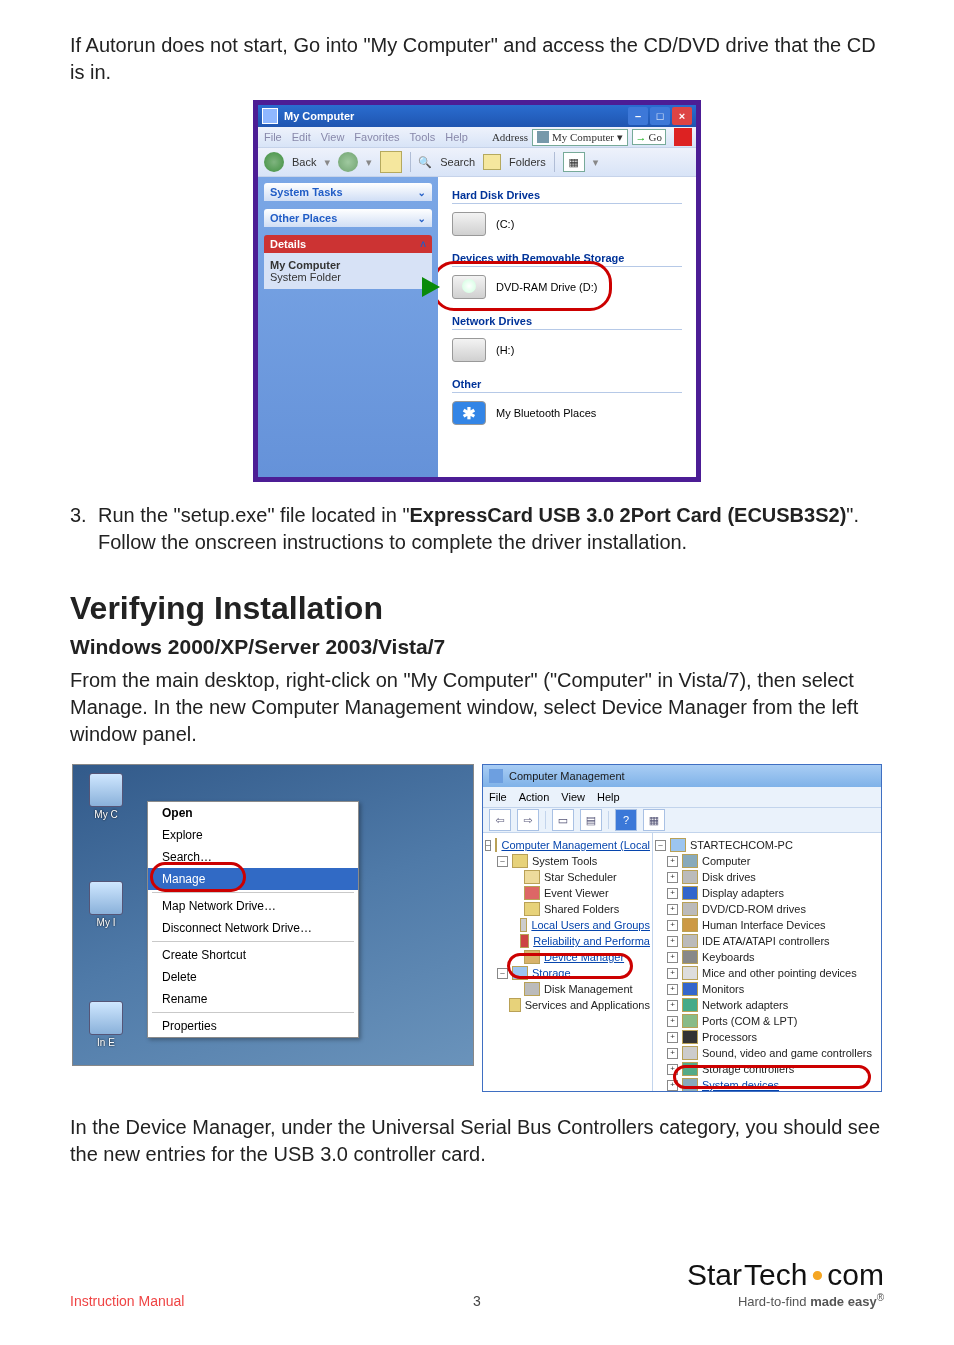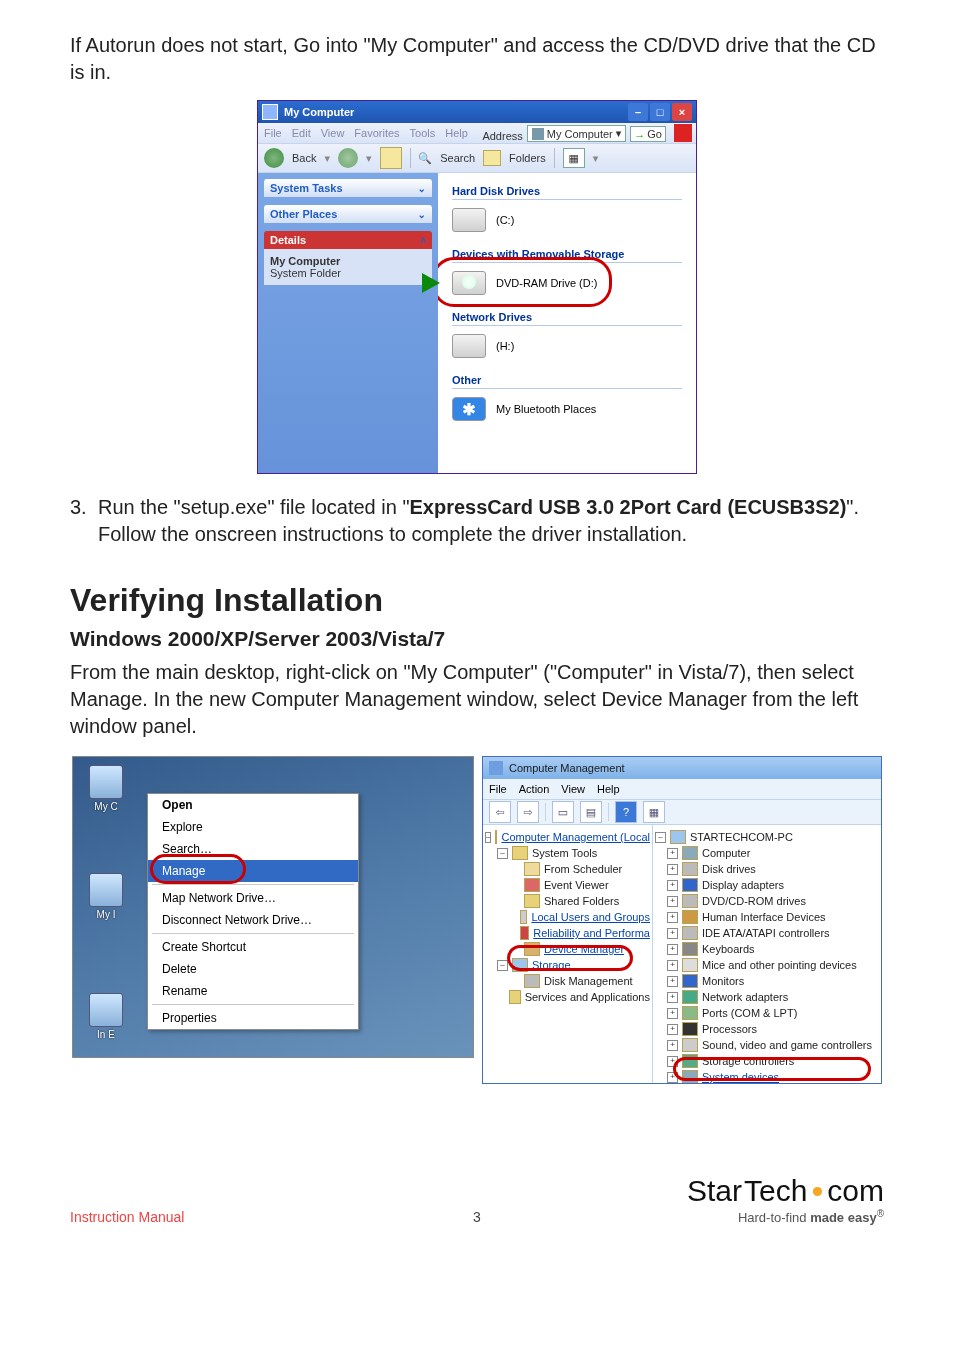--- a/index.html
+++ b/index.html
@@ -45,21 +45,21 @@
   }
   h3.sub {
     font-size: 21px;
     font-weight: 700;
     margin: 0 0 8px 0;
   }
   
   .xpwin {
     width: 438px;
     background: #ece9d8;
-    border: 1px solid #4c1d95;
+    border: 5px solid #4c1d95;
     box-shadow: 0 0 0 1px #0a246a inset;
     font-family: Tahoma, sans-serif;
     font-size: 11px;
   }
   .xpwin .titlebar {
     background: linear-gradient(#2a6dd0,#1f55b0);
     color: #fff;
     display: flex;
     align-items: center;
     height: 22px;
@@ -74,21 +74,21 @@
     background: linear-gradient(#eef2fb,#d8e4f7);
     color: #88a;
     height: 20px;
     display: flex;
     align-items: center;
     padding-left:6px;
     gap:10px;
     font-size:11px;
   }
   .xpwin .menubar .addr {
-    margin-left:auto;display:flex;align-items:flex-end;color:#333;gap:4px;
+    margin-left:auto;display:flex;align-items:center;color:#333;gap:4px;font-family:Liberation Serif, serif;
   }
   .xpwin .menubar .addrbox { background:#fff;border:1px solid #7a9;display:flex;align-items:center;padding:1px 4px;gap:3px; }
   .xpwin .menubar .gobtn { background:#fff;border:1px solid #7a9;padding:1px 3px;display:flex;align-items:center;gap:2px; }
   .xpwin .menubar .winflag{width:18px;height:18px;background:#d22;margin-left:4px;margin-right:4px}
   .xpwin .toolbar {
     background: linear-gradient(#eef2fb,#d8e4f7);
     height: 28px;
     display:flex;align-items:center;padding:0 6px;gap:8px;font-size:11px;color:#333;
     border-top:1px solid #c6d3ea;
     border-bottom:1px solid #c6d3ea;
@@ -362,21 +362,21 @@
               <span class="lbl link">Computer Management (Local</span>
             </div>
           <div class="tn lvl1">
               <span class="exp">–</span>
               <span class="ico"></span>
               <span class="lbl">System Tools</span>
             </div>
           <div class="tn lvl2 nxp">
               <span class="exp">+</span>
               <span class="ico" style="background:#eedb9c;"></span>
-              <span class="lbl">From Scheduler</span>
+              <span class="lbl">Star Scheduler</span>
             </div>
           <div class="tn lvl2 nxp">
               <span class="exp">+</span>
               <span class="ico" style="background:#d66;"></span>
               <span class="lbl">Event Viewer</span>
             </div>
           <div class="tn lvl2 nxp">
               <span class="exp">+</span>
               <span class="ico"></span>
               <span class="lbl">Shared Folders</span>
@@ -496,20 +496,21 @@
               <span class="ico" style="background:#8ab;"></span>
               <span class="lbl link">System devices</span>
             </div>
 
           <div class="callout" style="left:20px;bottom:2px;width:192px;height:18px;"></div>
         </div>
       </div>
     </div>
   </div>
 
+  <p class="body-text">In the Device Manager, under the Universal Serial Bus Controllers category, you should see the new entries for the USB 3.0 controller card.</p>
 
   <div class="footer-wrap">
     <div class="footer">
       <div class="im">Instruction Manual</div>
       <div class="pg">3</div>
       <div class="brand">
         <div class="name">
           <span>Star</span>
             <span class="thin">Tech</span>
             <span class="dot">•</span>

